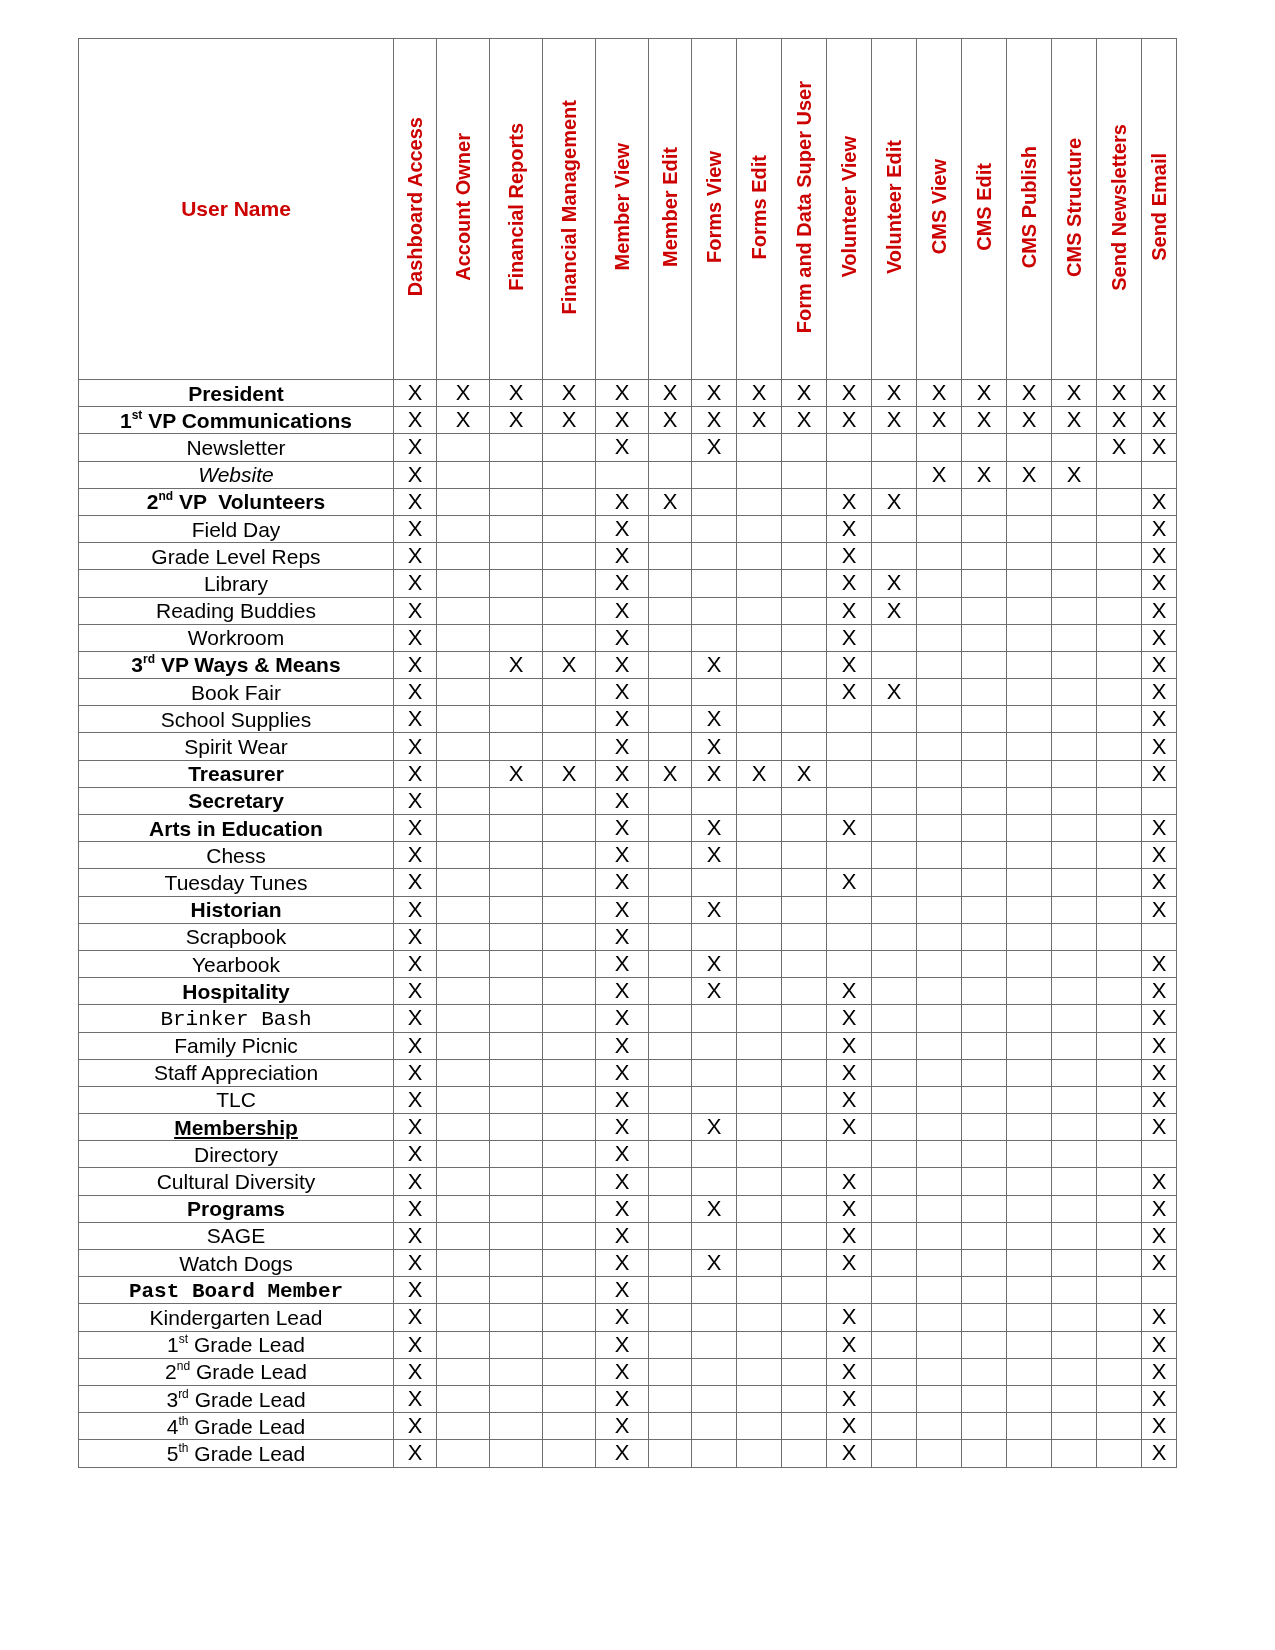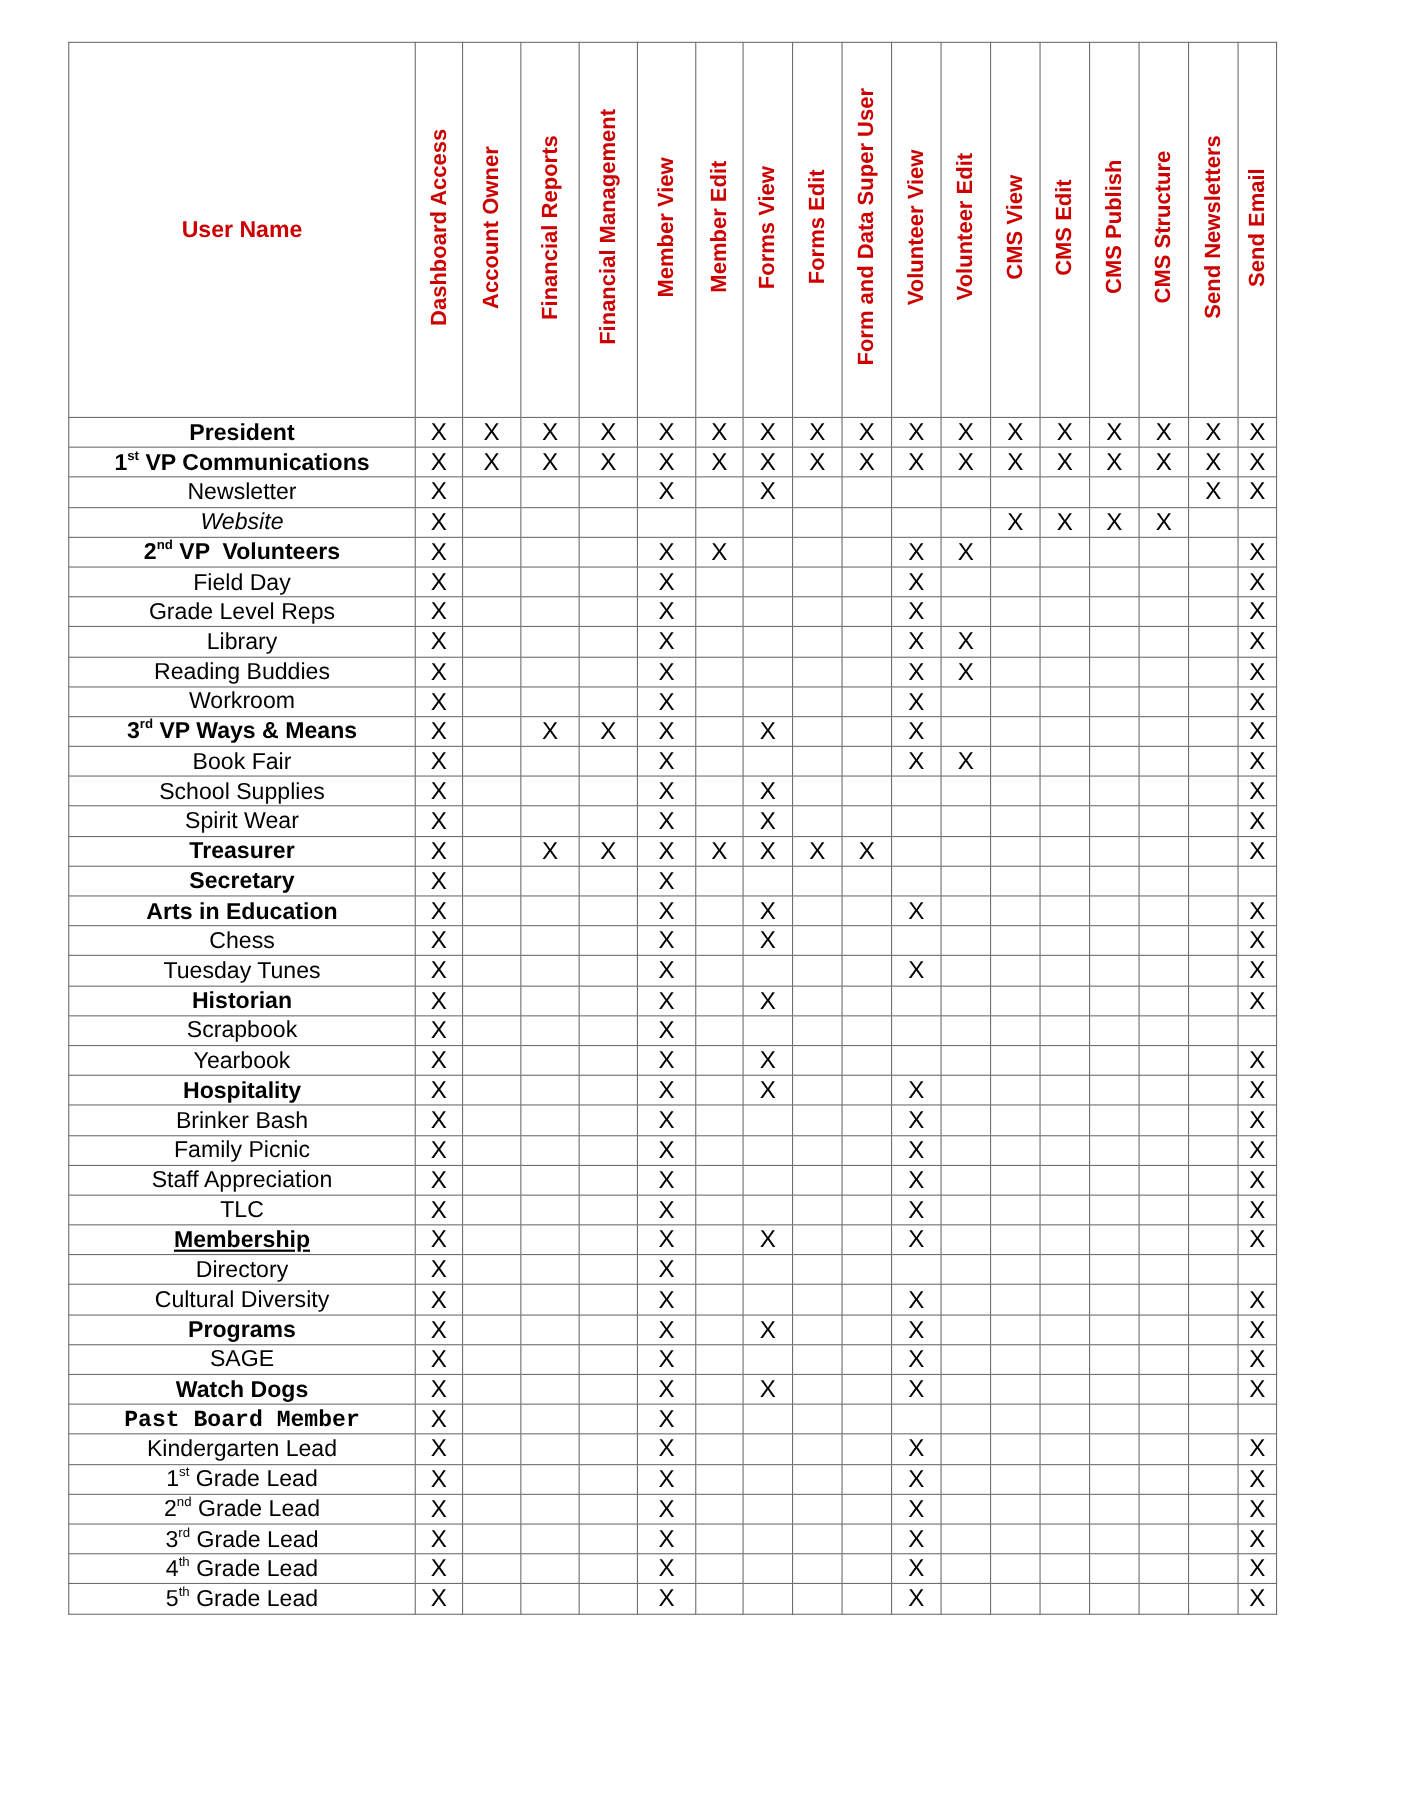--- a/index.html
+++ b/index.html
@@ -1,18 +1,18 @@
 <!DOCTYPE html>
 <html><head>
 <meta charset="utf-8">
 <style>
   html, body { margin: 0; padding: 0; background: #ffffff; }
   body { width: 1275px; height: 1650px; position: relative; font-family: "Liberation Sans", sans-serif; }
   table.perm {
-    position: absolute; left: 62px; top: 38px;
+    position: absolute; left: 78px; top: 38px;
     border-collapse: collapse;
     table-layout: fixed;
   }
   table.perm td, table.perm th {
     border: 1.3px solid #6e6e6e;
     padding: 0;
     text-align: center;
     vertical-align: middle;
     overflow: hidden;
   }
@@ -541,21 +541,21 @@
         <td class="mark"><span>X</span></td>
         <td class="mark"></td>
         <td class="mark"></td>
         <td class="mark"></td>
         <td class="mark"></td>
         <td class="mark"></td>
         <td class="mark"></td>
         <td class="mark"><span>X</span></td>
       </tr>
       <tr>
-        <td class="name-cell"><span style="white-space: pre;">Brinker Bash</span></td>
+        <td class="name-cell"><span style="white-space: pre; font-family: Liberation Mono, monospace;">Brinker Bash</span></td>
         <td class="mark"><span>X</span></td>
         <td class="mark"></td>
         <td class="mark"></td>
         <td class="mark"></td>
         <td class="mark"><span>X</span></td>
         <td class="mark"></td>
         <td class="mark"></td>
         <td class="mark"></td>
         <td class="mark"></td>
         <td class="mark"><span>X</span></td>
@@ -721,21 +721,21 @@
         <td class="mark"><span>X</span></td>
         <td class="mark"></td>
         <td class="mark"></td>
         <td class="mark"></td>
         <td class="mark"></td>
         <td class="mark"></td>
         <td class="mark"></td>
         <td class="mark"><span>X</span></td>
       </tr>
       <tr>
-        <td class="name-cell"><span style="white-space: pre; font-weight: bold;">Watch Dogs</span></td>
+        <td class="name-cell"><span style="white-space: pre;">Watch Dogs</span></td>
         <td class="mark"><span>X</span></td>
         <td class="mark"></td>
         <td class="mark"></td>
         <td class="mark"></td>
         <td class="mark"><span>X</span></td>
         <td class="mark"></td>
         <td class="mark"><span>X</span></td>
         <td class="mark"></td>
         <td class="mark"></td>
         <td class="mark"><span>X</span></td>

